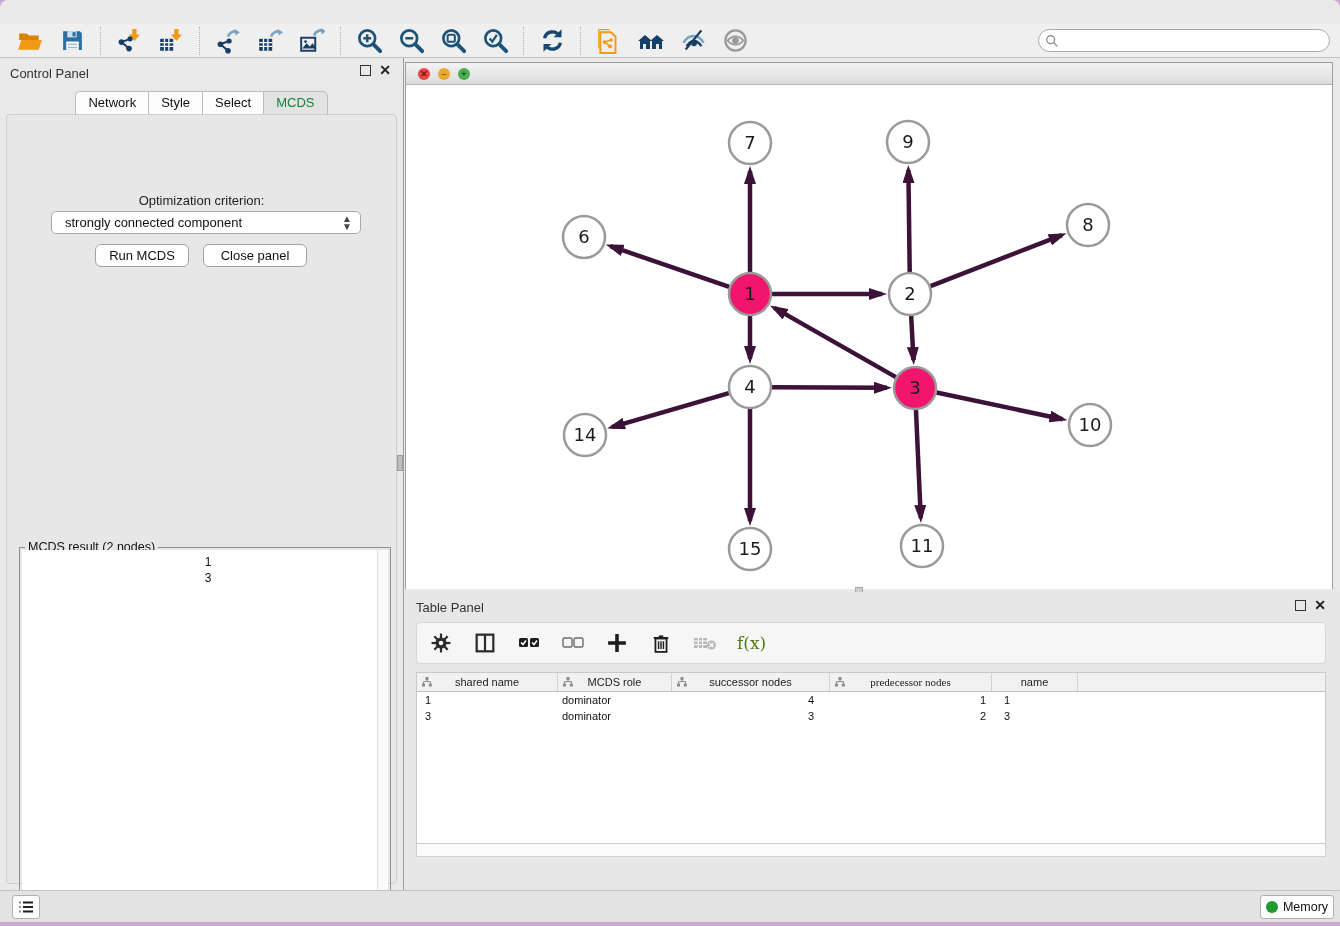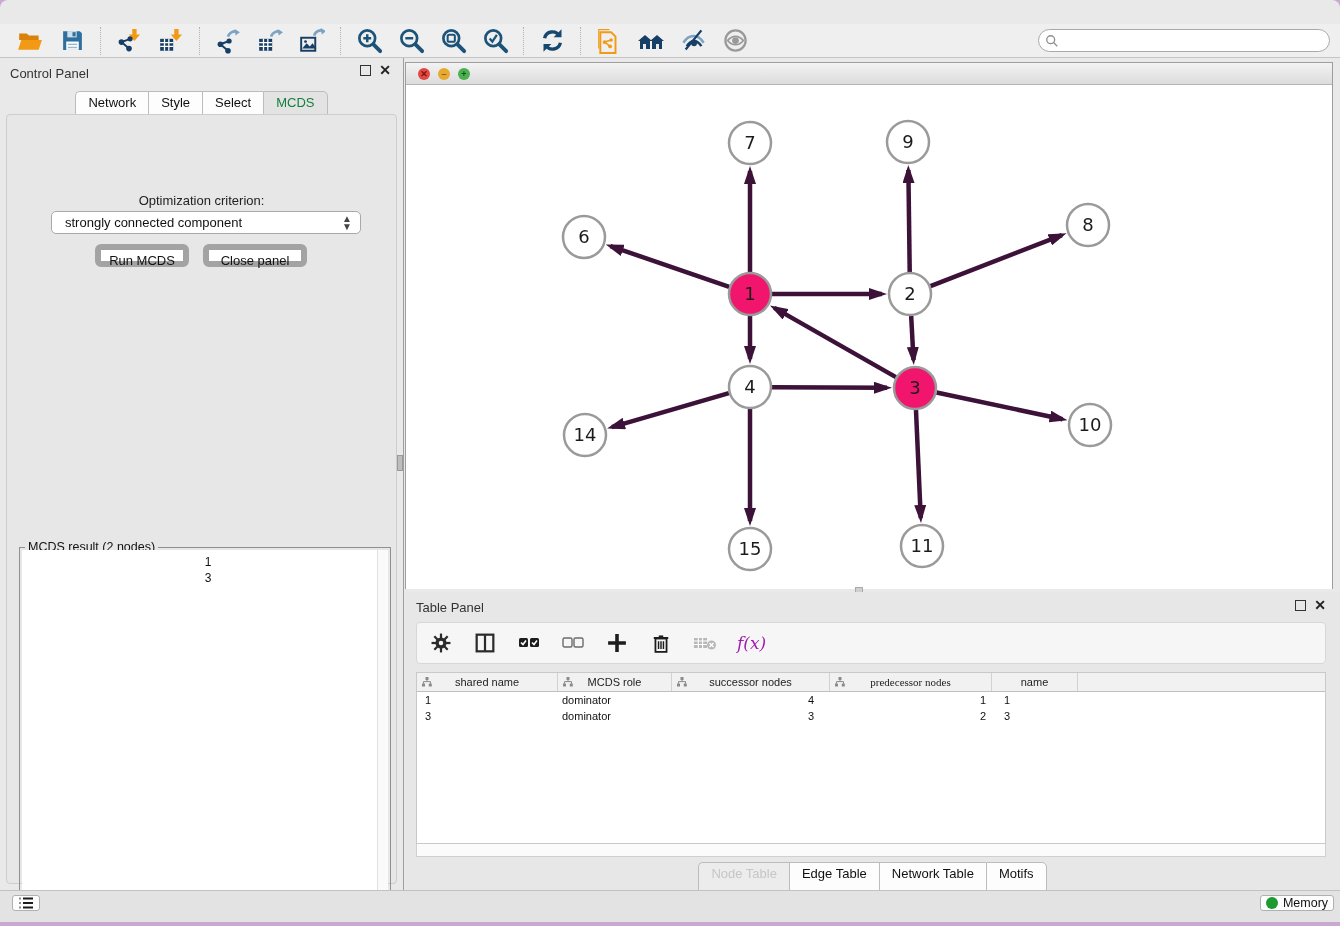--- a/index.html
+++ b/index.html
@@ -28,52 +28,52 @@
   .ph-close { font-size:14px; font-weight:bold; color:#222; line-height:11px; }
   .cp-tabs { position:absolute; left:0; top:33px; width:100%; display:flex; justify-content:center; }
   .tab { font-size:13px; padding:3px 12px 20px; background:#fdfdfd; border:1px solid #bcbcbc; border-right:none; color:#111; }
   .tab:first-child { border-radius:5px 0 0 5px; }
   .tab:last-child { border-right:1px solid #bcbcbc; border-radius:0 5px 5px 0; }
   .tab.active { background:#e3e3e3; color:#15803d; }
   .cp-content { position:absolute; left:6px; right:6px; top:56px; bottom:6px; border:1px solid #cdcdcd; border-radius:4px; background:#e7e7e7; }
   .opt-label { position:absolute; left:0; width:100%; top:78px; text-align:center; font-size:13px; color:#222; }
   .combo { position:absolute; left:44px; top:96px; width:310px; height:23px; background:#fff; border:1px solid #a9a9a9; border-radius:5px; font-size:13px; color:#111; display:flex; align-items:center; padding-left:13px; }
   .combo .stepper { position:absolute; right:8px; top:3px; font-size:10px; color:#444; line-height:8px; text-align:center; }
-  .btn { position:absolute; height:23px; background:#fff; border:6px solid #a3a3a3; border-radius:6px; font-size:13px; color:#111; text-align:center; line-height:21px; }
+  .btn { position:absolute; height:23px; background:#fff; border:1px solid #a3a3a3; border-radius:6px; font-size:13px; color:#111; text-align:center; line-height:21px; }
   .result-box { position:absolute; left:12px; top:432px; width:372px; height:378px; border:1px solid #909090;text-align:center; }
   .result-legend { position:absolute; left:5px; top:-8px; background:#e7e7e7; padding:0 3px; font-size:12.5px; color:#111; }
   .result-area { position:absolute; left:2px; right:2px; top:2px; bottom:2px; background:#fff; font-size:12px; color:#111; padding:4px 0 0 6px; white-space:pre-line; line-height:16px; }
   .result-scroll { position:absolute; right:2px; top:2px; bottom:2px; width:11px; background:#fafafa; border-left:1px solid #e0e0e0; }
 
   
   .net-window { position:absolute; left:405px; top:62px; width:928px; height:527px; background:#fff; border:1px solid #9e9e9e; }
   .net-titlebar { position:absolute; left:0; top:0; width:100%; height:22px; background:linear-gradient(#f3f3f3,#dcdcdc); border-bottom:1px solid #b5b5b5; }
   .net-title { position:absolute; left:0; right:0; top:3px; text-align:center; font-size:13px; color:#222; }
   .ntl { position:absolute; top:5px; width:12px; height:12px; border-radius:50%; font-size:9px; font-weight:bold; text-align:center; line-height:12px; }
   .net-canvas { position:absolute; left:0; top:22px; width:926px; height:504px; background:#fff; }
   .split-dot-v { position:absolute; left:397px; top:455px; width:6px; height:16px; background:#bdbdbd; border:1px solid #9a9a9a; }
   .split-dot-h { position:absolute; left:855px; top:587px; width:8px; height:6px; background:#cfcfcf; border:1px solid #aaa; }
 
   
   .table-panel { position:absolute; left:405px; top:592px; width:935px; height:298px; background:#e7e7e7; }
   .tp-toolbar { position:absolute; left:11px; top:30px; width:910px; height:42px; background:#f6f6f6; border:1px solid #d7d7d7; border-radius:4px; display:flex; align-items:center; padding-left:12px; gap:20px; }
   .tp-btn { background:none; border:none; width:24px; height:24px; display:flex; align-items:center; justify-content:center; }
-  .fx { font-family:"DejaVu Serif",serif; font-style:italic; font-size:17px; color:#a21caf; }
+  .fx { font-family:"DejaVu Serif",serif; font-size:17px; color:#4d7c0f; }
   .dtable { position:absolute; left:11px; top:80px; width:910px; height:172px; background:#fff; border:1px solid #c9c9c9; }
   .thead { display:flex; height:19px; background:#f1f1f1; border-bottom:1px solid #bfbfbf; }
   .th { position:relative; font-size:11px; color:#222; text-align:center; line-height:19px; border-right:1px solid #d2d2d2; }
   .th svg { position:absolute; left:5px; top:4px; }
   .trow { display:flex; height:16px; }
   .td { font-size:11px; color:#111; line-height:16px; overflow:hidden; }
   .hscroll { position:absolute; left:11px; top:252px; width:910px; height:13px; background:#fbfbfb; border:1px solid #d0d0d0; border-top:none; }
   .bottom-tabs { position:absolute; left:0; top:270px; width:100%; display:flex; justify-content:center; }
 
   
   .status-bar { position:absolute; left:0; top:890px; width:100%; height:32px; background:#e3e3e3; border-top:1px solid #c2c2c2; }
-  .sbtn { position:absolute; top:4px; height:16px; background:#fdfdfd; border:1px solid #b0b0b0; border-radius:3px; display:flex; align-items:center; justify-content:center; gap:5px; font-size:12.5px; color:#111; }
+  .sbtn { position:absolute; top:4px; height:24px; background:#fdfdfd; border:1px solid #b0b0b0; border-radius:3px; display:flex; align-items:center; justify-content:center; gap:5px; font-size:12.5px; color:#111; }
   .memdot { width:12px; height:12px; border-radius:50%; background:#1f9a31; }
 </style>
 </head>
 <body>
 
 <div class="stage">
  <div class="mac-window">
 
 
   <div class="toolbar">
@@ -419,26 +419,20 @@
             <div class="trow">
               <div class="td" style="width: 141px; text-align: left; padding-left: 8px;">3</div>
               <div class="td" style="width: 114px; text-align: left; padding-left: 4px;">dominator</div>
               <div class="td" style="width: 158px; text-align: right; padding-right: 16px;">3</div>
               <div class="td" style="width: 162px; text-align: right; padding-right: 6px;">2</div>
               <div class="td" style="width: 86px; text-align: left; padding-left: 12px;">3</div>
             </div>
           </div>
     </div>
     <div class="hscroll"></div>
-    <div class="bottom-tabs" id="bottom-tabs">
-          <div class="tab active" style="background: rgb(236, 236, 236); color: rgb(198, 198, 198);">Node Table</div>
-          <div class="tab">Edge Table</div>
-          <div class="tab">Network Table</div>
-          <div class="tab">Motifs</div>
-        </div>
   </div>
 
   <div class="status-bar">
     <button class="sbtn" style="left:12px; width:28px;">
       <svg width="16" height="14" viewBox="0 0 16 14">
             <g stroke="#1d1d1d" stroke-width="2">
               <path d="M1.5 2.5h1M5 2.5h10M1.5 7h1M5 7h10M1.5 11.5h1M5 11.5h10"></path>
             </g>
           </svg>
     </button>

